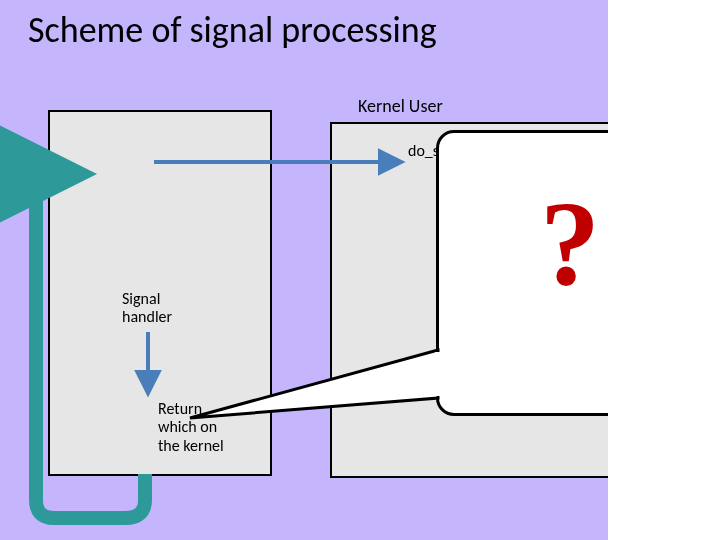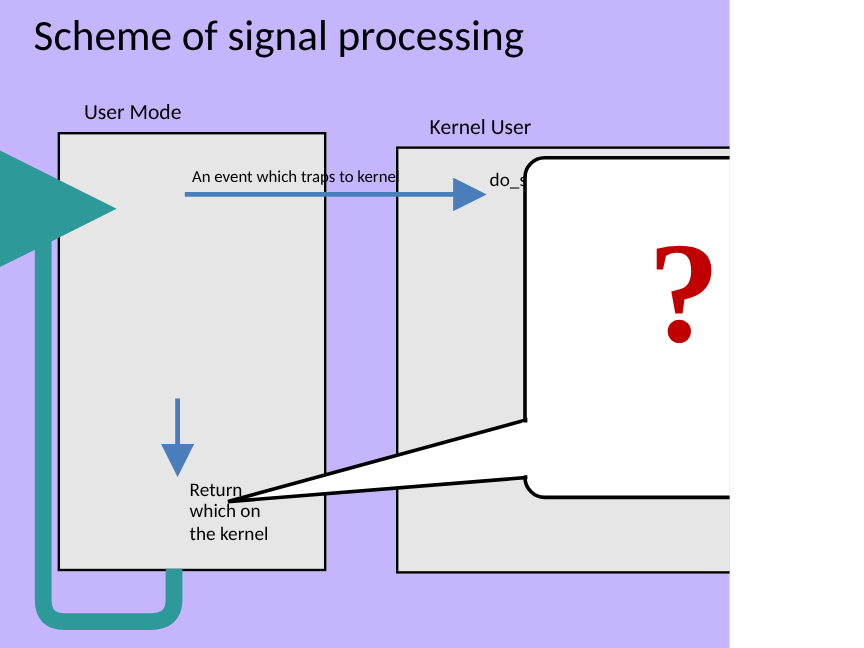--- a/index.html
+++ b/index.html
@@ -12,28 +12,30 @@
   .qmark{position:absolute;font-size:120px;font-weight:700;color:#c00000;font-family:Georgia,"Times New Roman",serif;}
   svg.arrows{position:absolute;left:0;top:0;width:720px;height:540px;pointer-events:none;}
 </style>
 </head>
 <body>
 
 <div id="stage">
 
   <div class="title">Scheme of signal processing</div>
 
-  <div class="mode-label" style="left:70px;top:82px;">User Mode</div>
   <div class="mode-label" style="left:358px;top:95px;">Kernel User</div>
 
   <div class="panel" style="left:48px;top:110px;width:220px;height:362px;"></div>
   <div class="panel" style="left:330px;top:122px;width:372px;height:352px;"></div>
 
-  <div class="block" style="left:160px;top:140px;font-size:14px;">An event which traps to kernel</div>
 
+  <div class="block" style="left:122px;top:290px;">
+    <span>Signal</span><br>
+    <span>handler</span>
+  </div>
 
   <div class="block" style="left:122px;top:400px;margin-left:36px;">
     <span>Return</span><br>
     <span>which on</span><br>
     <span>the kernel</span>
   </div>
 
   <div class="block" style="left:408px;top:142px;">do_sig</div>
 
   <div class="callout" style="left:436px;top:130px;width:260px;height:280px;"></div>

